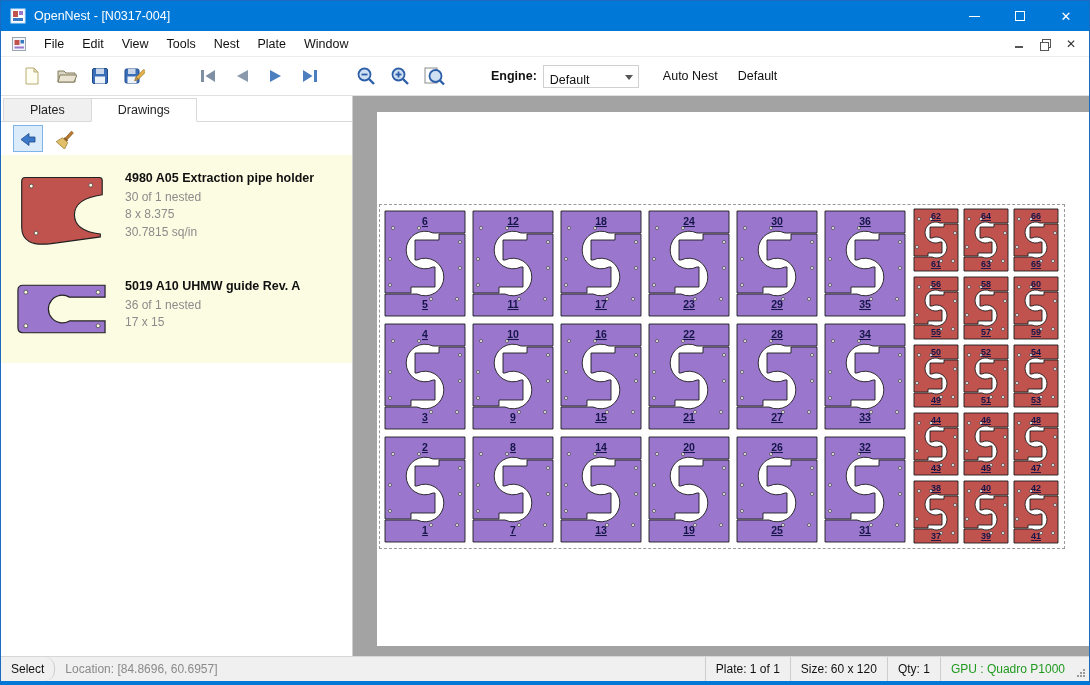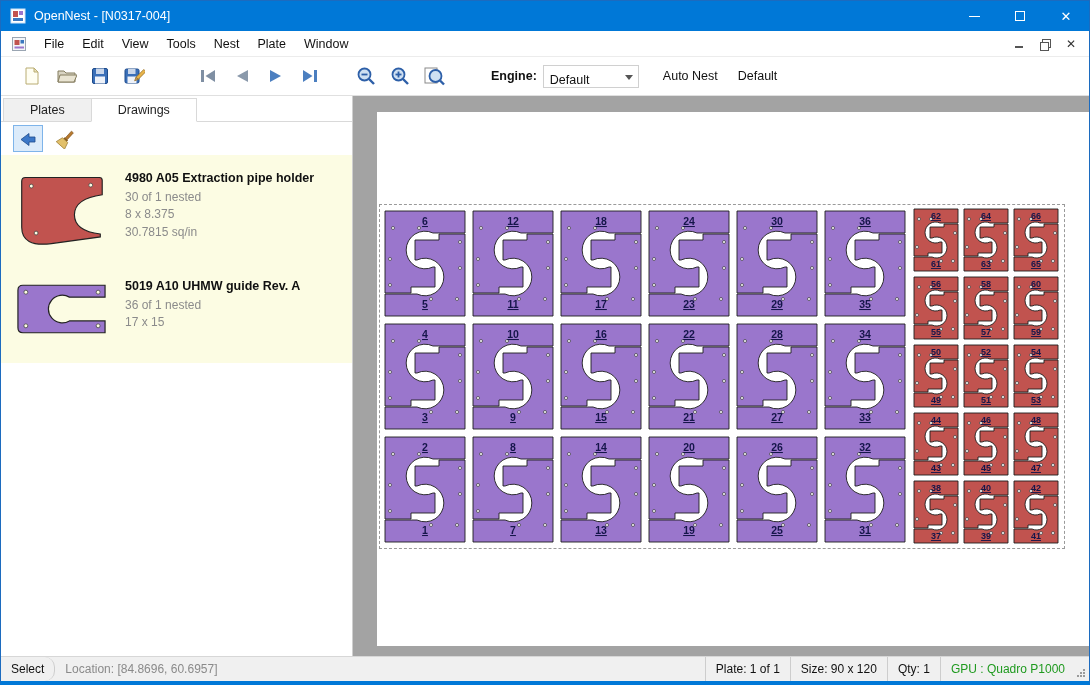--- a/index.html
+++ b/index.html
@@ -862,21 +862,21 @@
         </div>
       </div>
     </div>
   </div>
 
   <div class="statusbar">
     <div class="seg bordered">Select</div>
     <div class="seg seg-location">Location: [84.8696, 60.6957]</div>
     <div class="right-group">
       <div class="seg left-border">Plate: 1 of 1</div>
-      <div class="seg left-border">Size: 90 x 120</div>
+      <div class="seg left-border">Size: 60 x 120</div>
       <div class="seg left-border">Qty: 1</div>
       <div class="seg left-border gpu-text">GPU : Quadro P1000</div>
       <div class="grip">
         <svg width="10" height="10" viewBox="0 0 10 10">
           <rect x="7" y="1" width="2" height="2" fill="#9a9a9a"></rect>
           <rect x="7" y="4" width="2" height="2" fill="#9a9a9a"></rect>
           <rect x="4" y="4" width="2" height="2" fill="#9a9a9a"></rect>
           <rect x="7" y="7" width="2" height="2" fill="#9a9a9a"></rect>
           <rect x="4" y="7" width="2" height="2" fill="#9a9a9a"></rect>
           <rect x="1" y="7" width="2" height="2" fill="#9a9a9a"></rect>

